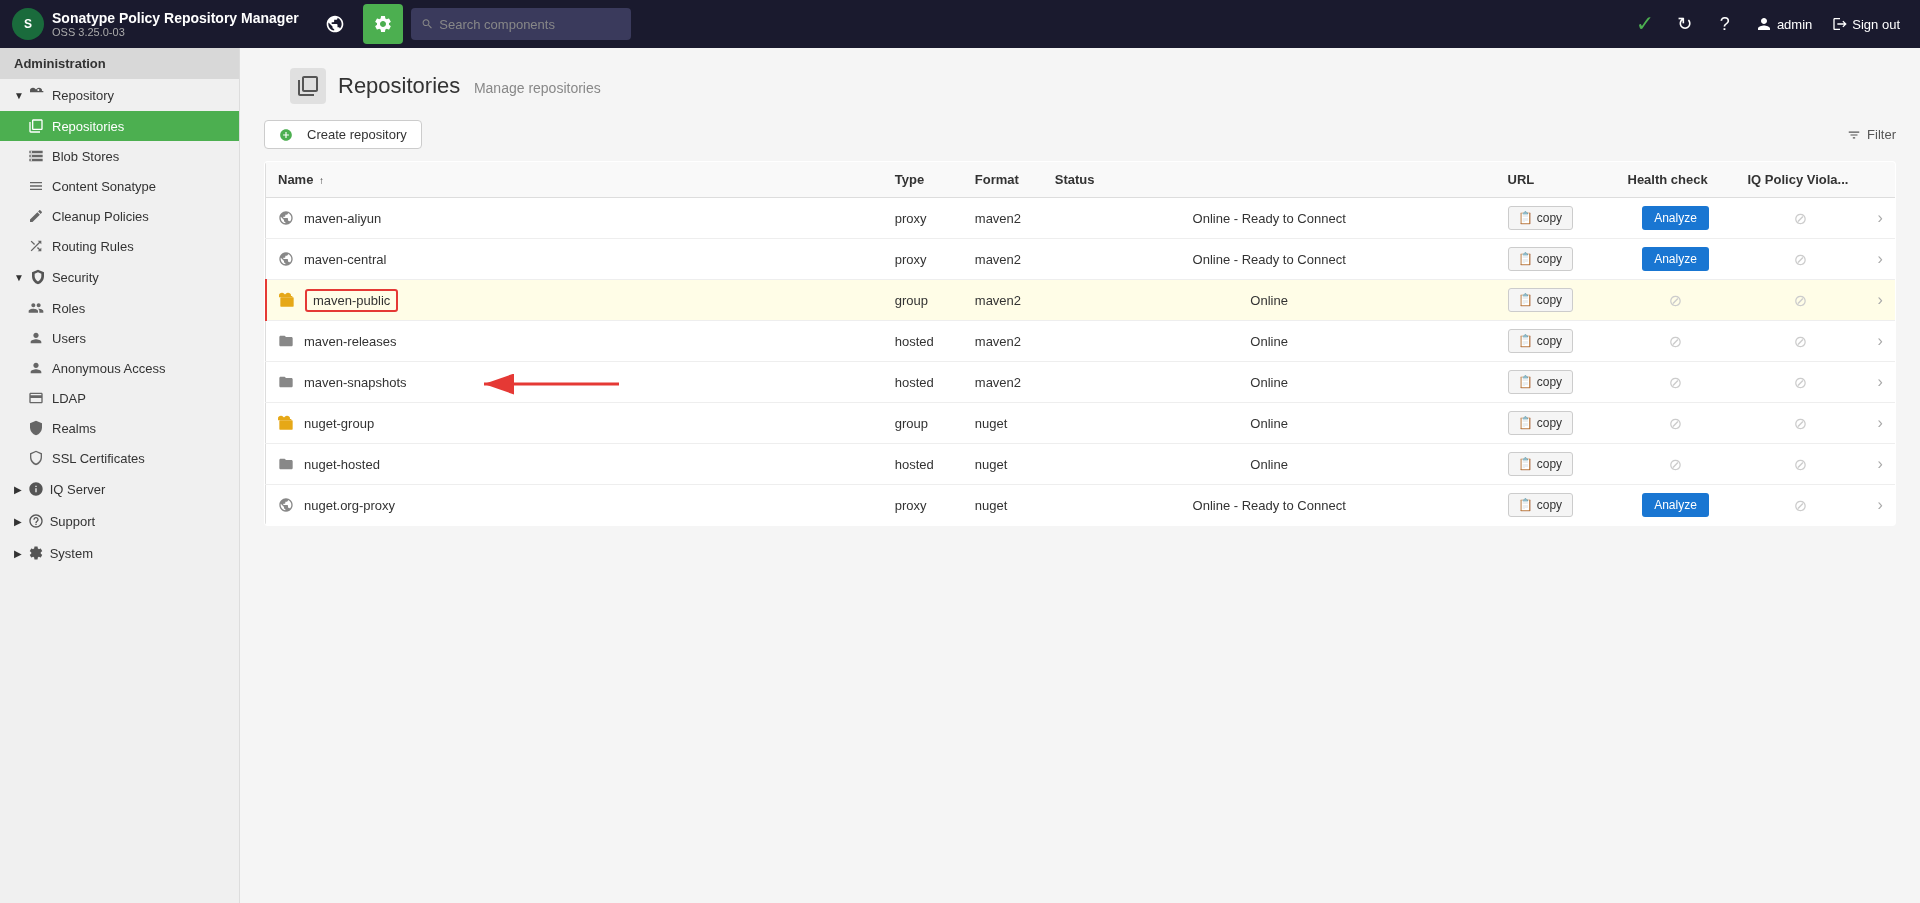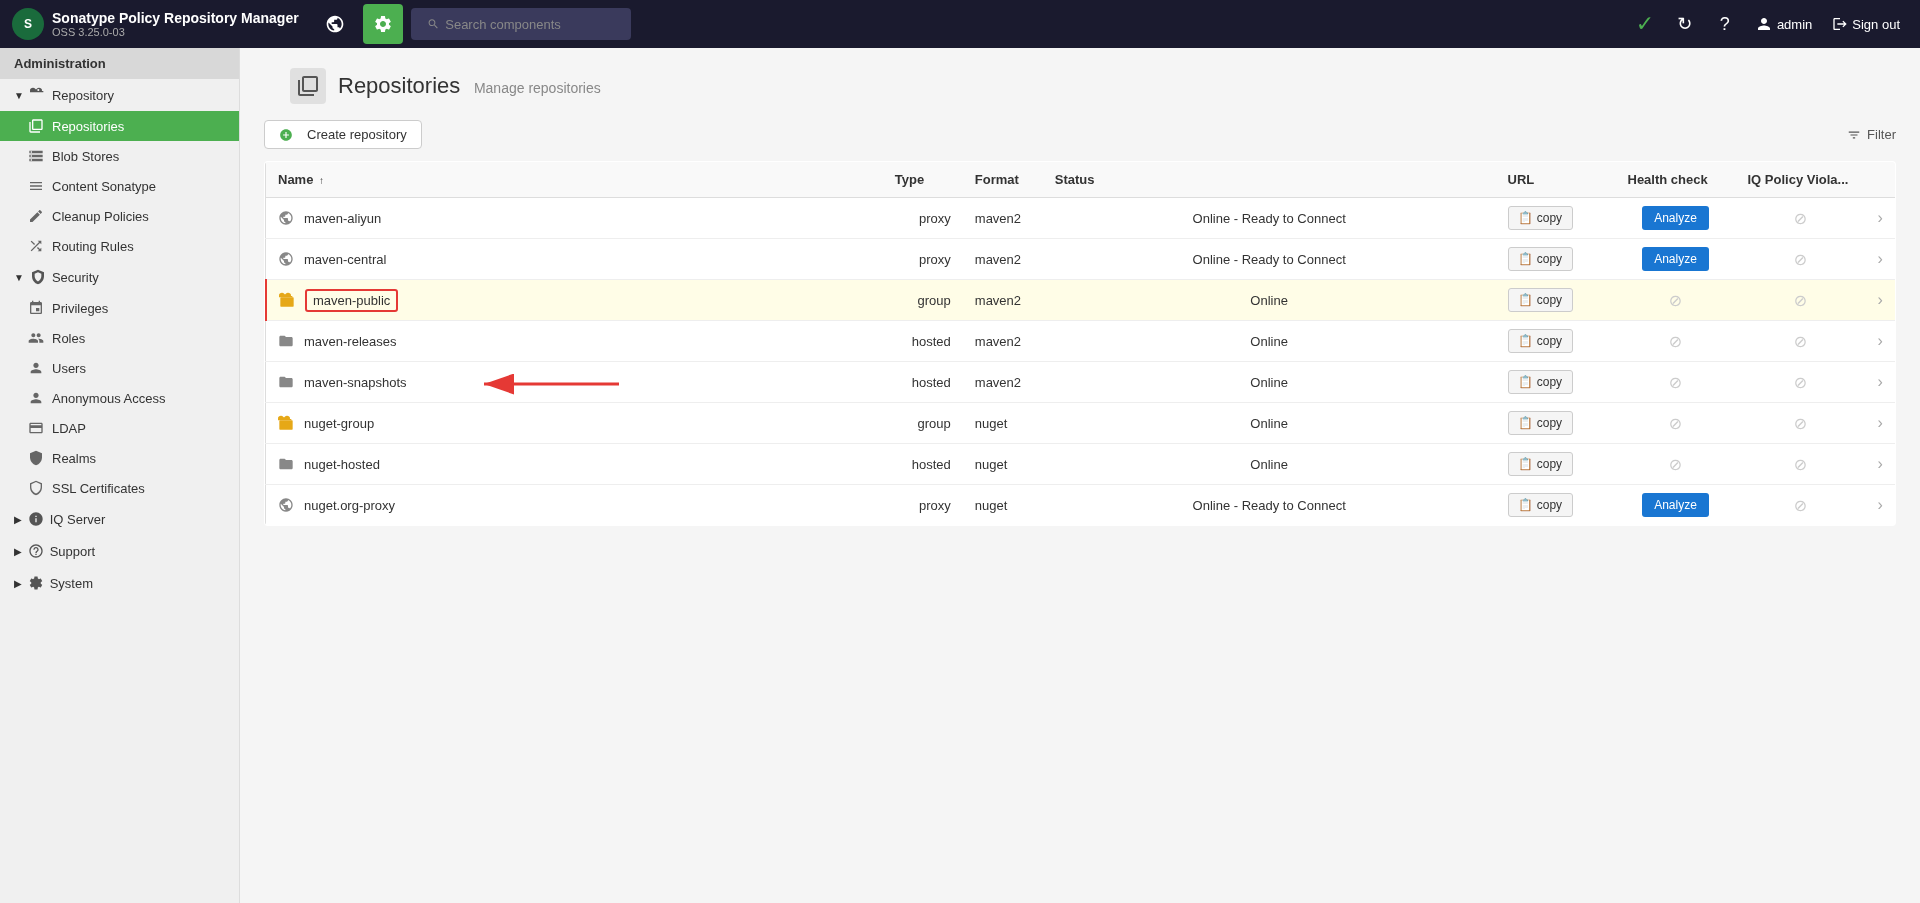--- a/index.html
+++ b/index.html
@@ -35,21 +35,21 @@
     .topnav-icon-btn {
       width: 40px; height: 40px;
       display: flex; align-items: center; justify-content: center;
       border-radius: 4px; cursor: pointer; color: white; font-size: 16px;
       background: transparent; border: none;
     }
     .topnav-icon-btn.active { background: #4caf50; }
     .topnav-search {
       display: flex; align-items: center;
       background: #3a3a5c;
-      border-radius: 4px; padding: 0 16px; gap: 6px;
+      border-radius: 4px; padding: 0 10px; gap: 6px;
       height: 32px; width: 220px;
     }
     .topnav-search input {
       background: transparent; border: none; outline: none;
       color: #ccc; font-size: 13px; width: 100%;
     }
     .topnav-search input::placeholder { color: #888; }
     .topnav-spacer { flex: 1; }
     .topnav-right {
       display: flex; align-items: center; gap: 4px;
@@ -186,21 +186,21 @@
     }
     .btn-analyze {
       background: #1976d2; color: white;
       border: none; padding: 5px 12px; border-radius: 3px;
       cursor: pointer; font-size: 12px; font-weight: 500;
     }
 
     .icon-disabled { color: #ccc; font-size: 16px; }
 
     .col-name { min-width: 300px; }
-    .col-type { width: 80px; text-align: right; }
+    .col-type { width: 80px; }
     .col-format { width: 80px; }
     .col-status { min-width: 220px; text-align: center; }
     .col-url { width: 120px; }
     .col-health { width: 120px; text-align: center; }
     .col-iq { width: 130px; text-align: center; }
     .col-action { width: 30px; }
 
     .sort-icon { font-size: 10px; margin-left: 2px; }
 
     
@@ -307,26 +307,20 @@
 
     <div class="sidebar-group-header">
       <span class="chevron">▼</span>
       <svg width="16" height="16" viewBox="0 0 24 24" fill="#555">
           <path d="M12 1L3 5v6c0 5.55 3.84 10.74 9 12 5.16-1.26 9-6.45 9-12V5l-9-4zm0 4l5 2.18V11c0 3.31-2.24 6.48-5 7.64-2.76-1.16-5-4.33-5-7.64V7.18L12 5z"></path>
         </svg>
       <span>Security</span>
     </div>
     <div class="sidebar-item">
       <svg class="sidebar-item-icon" width="16" height="16" viewBox="0 0 24 24" fill="#666">
-          <path d="M17 12h-5v5h5v-5zM16 1v2H8V1H6v2H5c-1.11 0-1.99.9-1.99 2L3 19c0 1.1.89 2 2 2h14c1.1 0 2-.9 2-2V5c0-1.1-.9-2-2-2h-1V1h-2zm3 18H5V8h14v11z"></path>
-        </svg>
-      <span>Privileges</span>
-    </div>
-    <div class="sidebar-item">
-      <svg class="sidebar-item-icon" width="16" height="16" viewBox="0 0 24 24" fill="#666">
           <path d="M16 11c1.66 0 2.99-1.34 2.99-3S17.66 5 16 5c-1.66 0-3 1.34-3 3s1.34 3 3 3zm-8 0c1.66 0 2.99-1.34 2.99-3S9.66 5 8 5C6.34 5 5 6.34 5 8s1.34 3 3 3zm0 2c-2.33 0-7 1.17-7 3.5V19h14v-2.5c0-2.33-4.67-3.5-7-3.5zm8 0c-.29 0-.62.02-.97.05 1.16.84 1.97 1.97 1.97 3.45V19h6v-2.5c0-2.33-4.67-3.5-7-3.5z"></path>
         </svg>
       <span>Roles</span>
     </div>
     <div class="sidebar-item">
       <svg class="sidebar-item-icon" width="16" height="16" viewBox="0 0 24 24" fill="#666">
           <path d="M12 12c2.21 0 4-1.79 4-4s-1.79-4-4-4-4 1.79-4 4 1.79 4 4 4zm0 2c-2.67 0-8 1.34-8 4v2h16v-2c0-2.66-5.33-4-8-4z"></path>
         </svg>
       <span>Users</span>
     </div>

